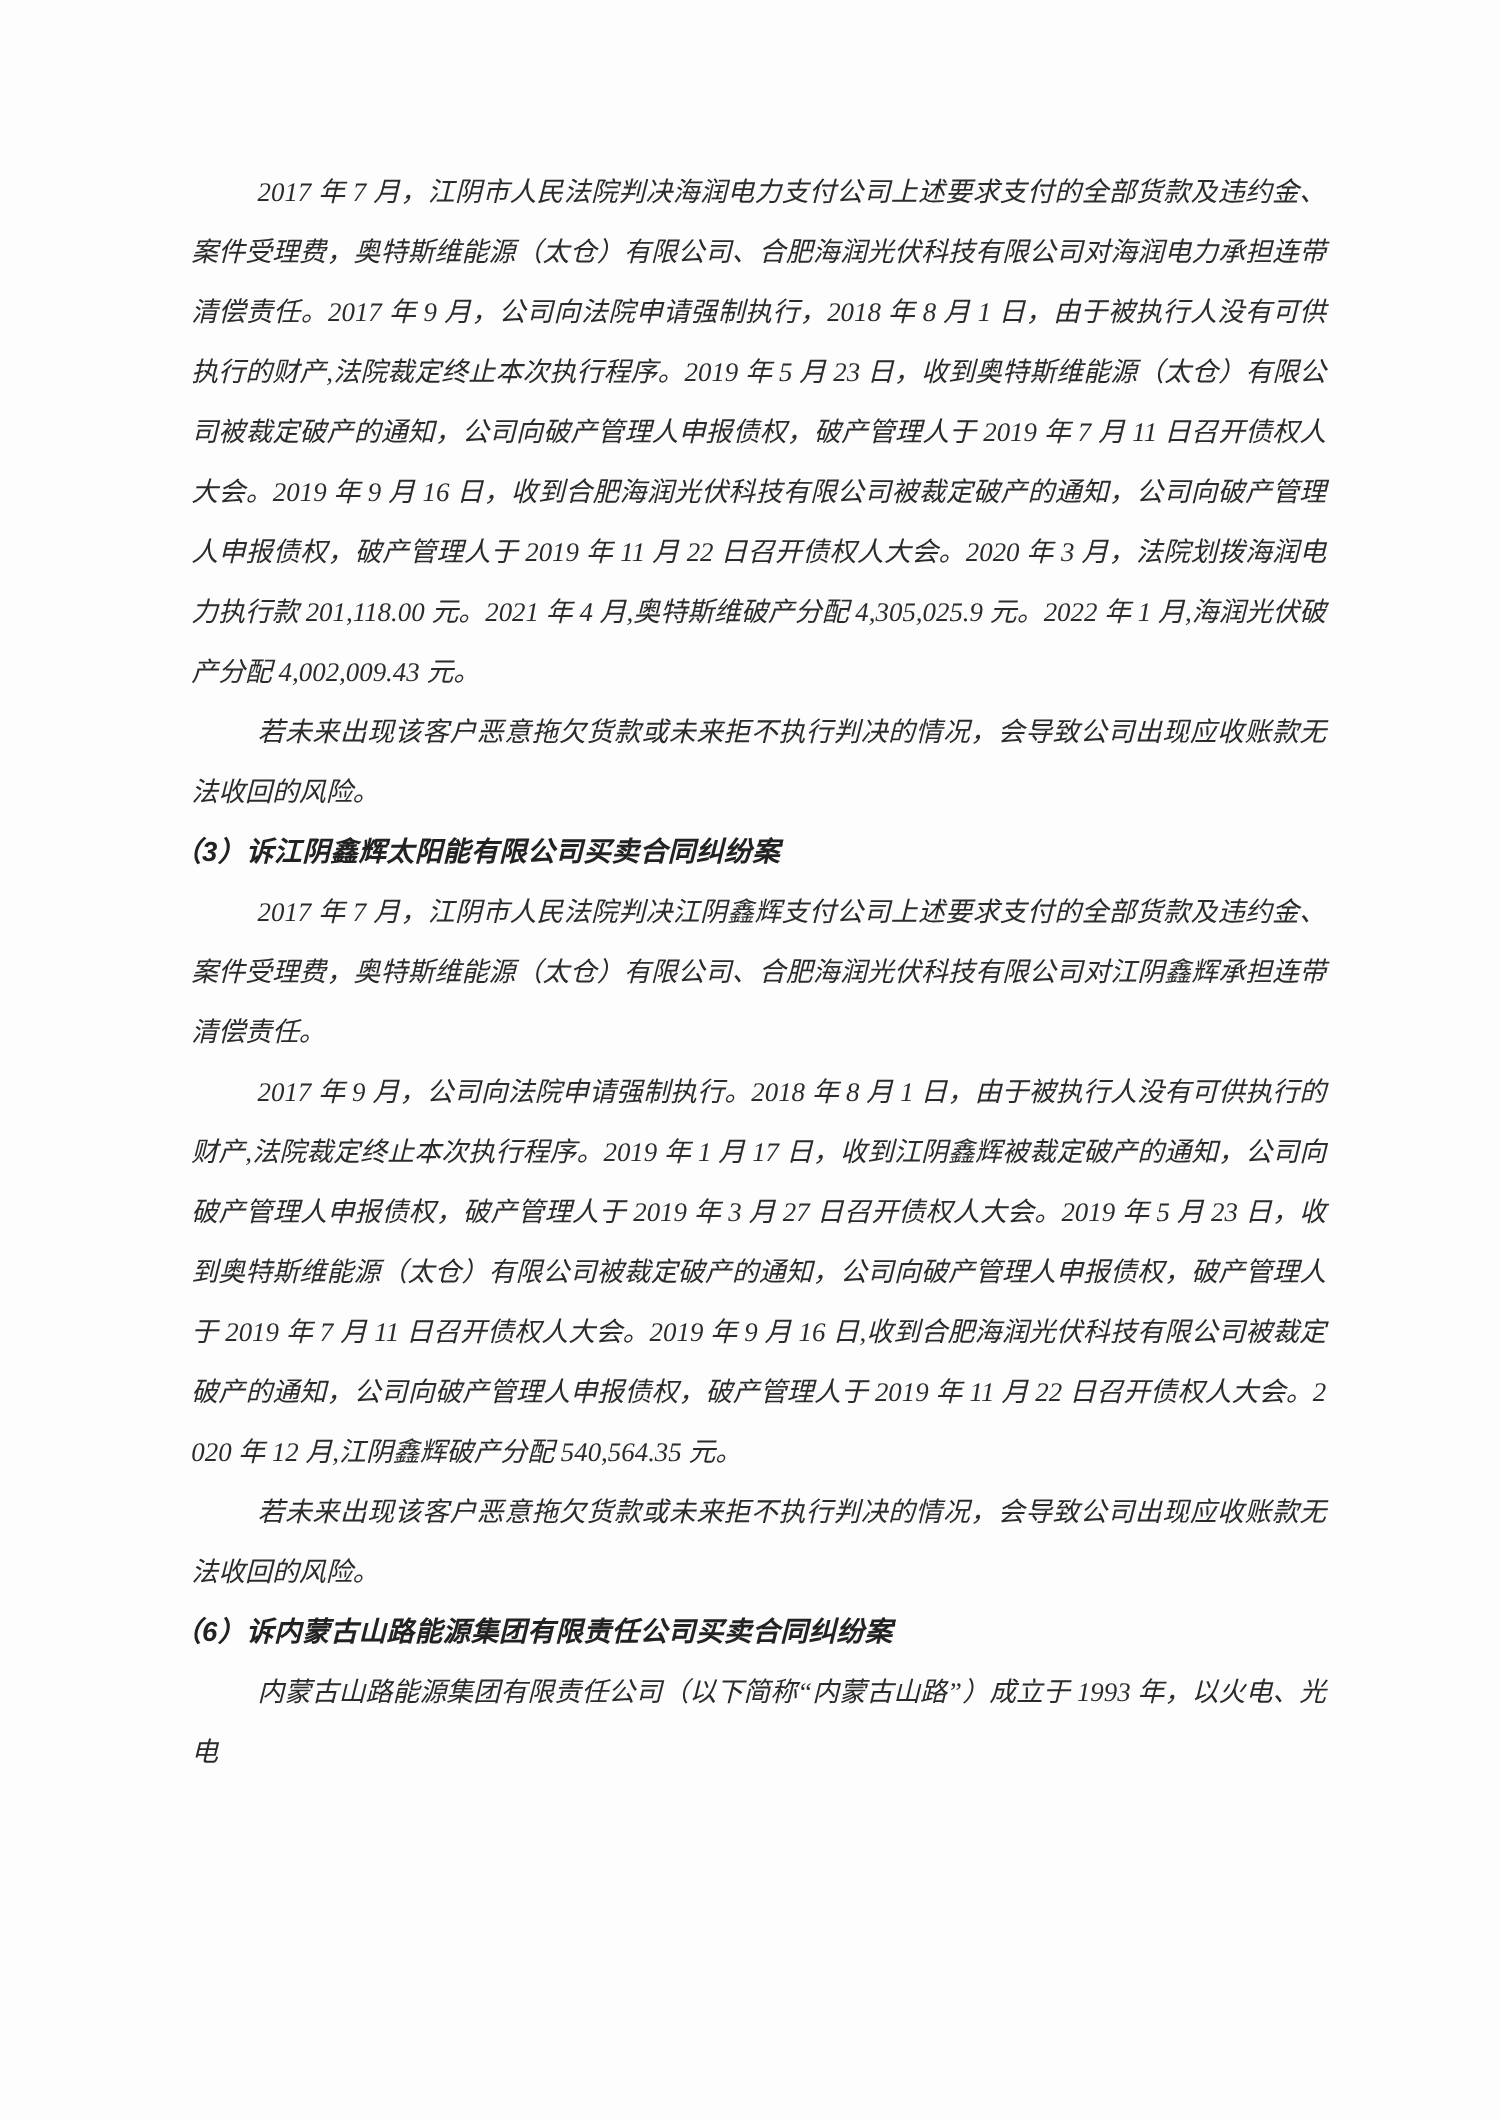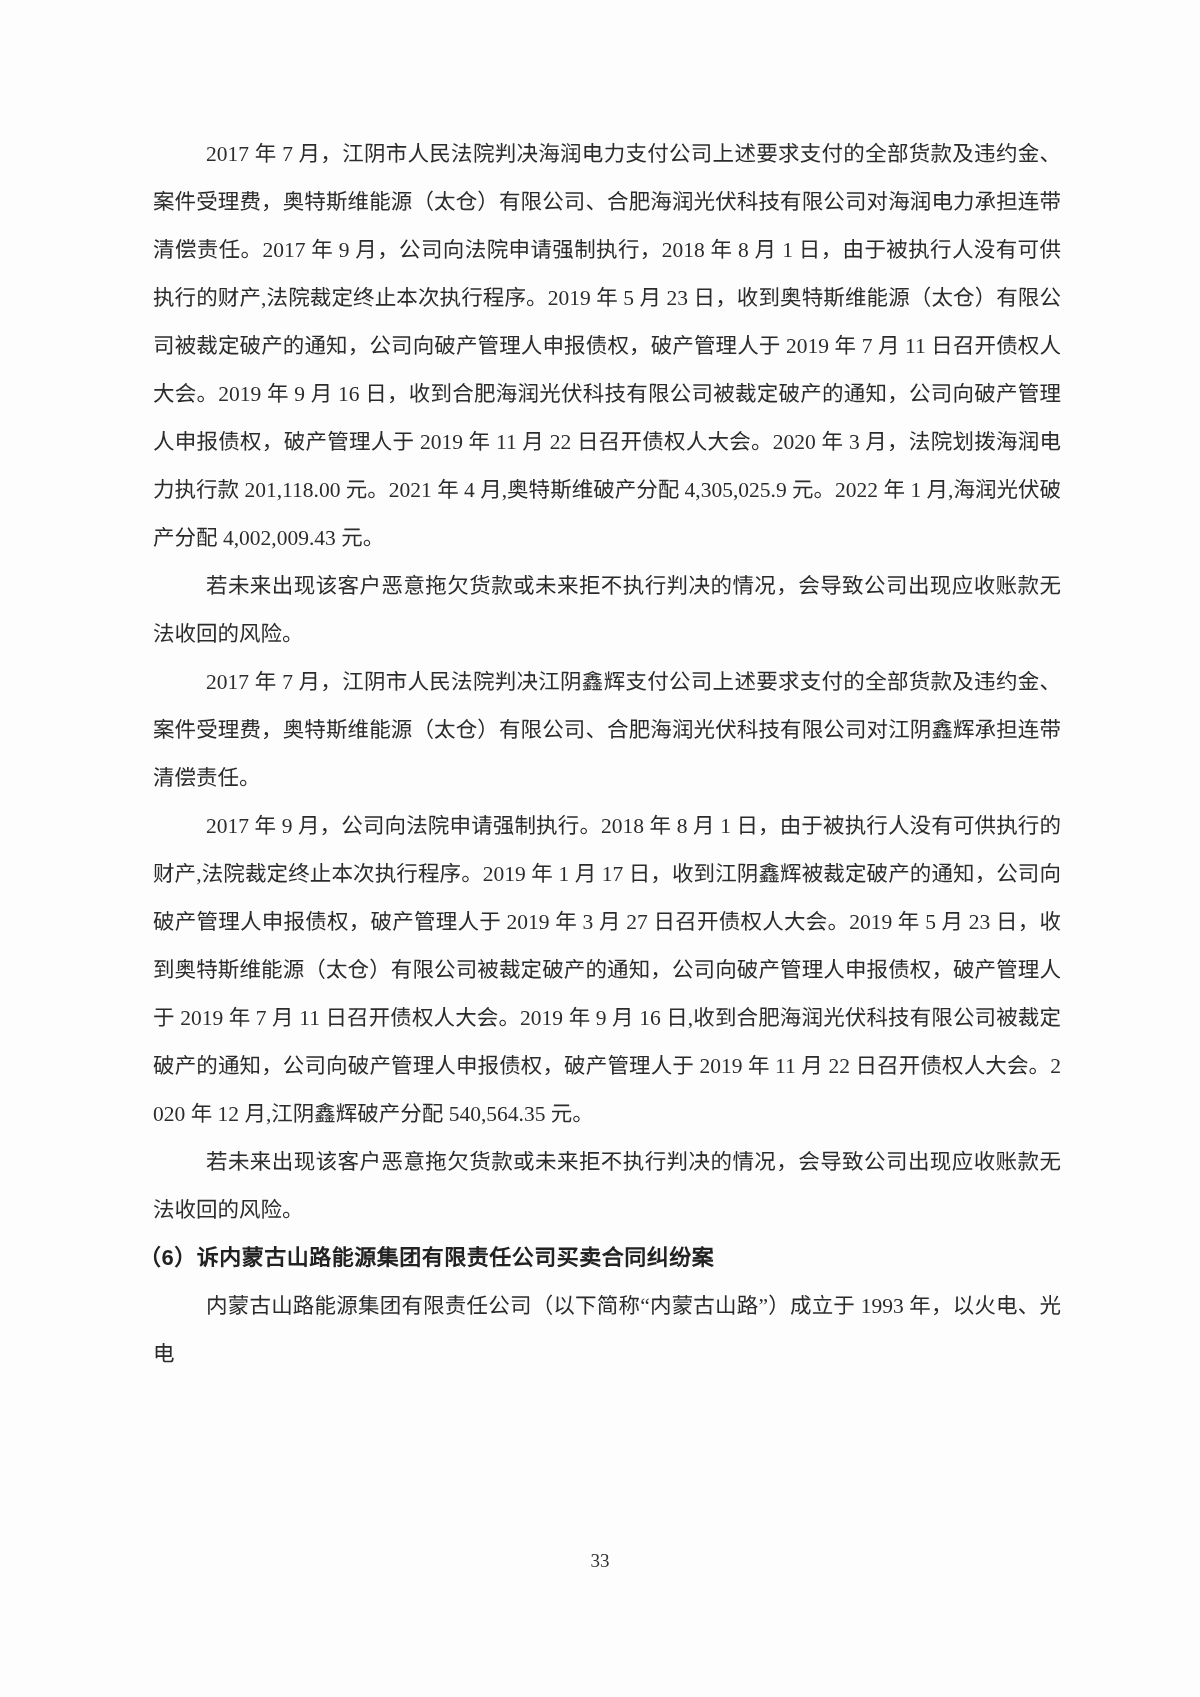--- a/index.html
+++ b/index.html
@@ -9,20 +9,21 @@
     background: #ffffff;
   }
   .page {
     position: relative;
     width: 1200px;
     height: 1697px;
     background: #fdfdfd;
     overflow: hidden;
     font-family: "Liberation Serif", "DejaVu Serif", serif;
     color: #2b2b2b;
+    font-style: italic;
   }
   .page-body {
     position: absolute;
     left: 153px;
     top: 130px;
     width: 908px;
   }
   .body-para {
     margin: 0;
     font-size: 21.5px;
@@ -59,28 +60,28 @@
 </head>
 <body>
 
 <div class="page">
   <div class="page-body">
 
     <p class="body-para">2017 年 7 月，江阴市人民法院判决海润电力支付公司上述要求支付的全部货款及违约金、案件受理费，奥特斯维能源（太仓）有限公司、合肥海润光伏科技有限公司对海润电力承担连带清偿责任。2017 年 9 月，公司向法院申请强制执行，2018 年 8 月 1 日，由于被执行人没有可供执行的财产,法院裁定终止本次执行程序。2019 年 5 月 23 日，收到奥特斯维能源（太仓）有限公司被裁定破产的通知，公司向破产管理人申报债权，破产管理人于 2019 年 7 月 11 日召开债权人大会。2019 年 9 月 16 日，收到合肥海润光伏科技有限公司被裁定破产的通知，公司向破产管理人申报债权，破产管理人于 2019 年 11 月 22 日召开债权人大会。2020 年 3 月，法院划拨海润电力执行款 201,118.00 元。2021 年 4 月,奥特斯维破产分配 4,305,025.9 元。2022 年 1 月,海润光伏破产分配 4,002,009.43 元。</p>
 
     <p class="body-para">若未来出现该客户恶意拖欠货款或未来拒不执行判决的情况，会导致公司出现应收账款无法收回的风险。</p>
 
+    <h3 class="case-heading">（3）诉江阴鑫辉太阳能有限公司买卖合同纠纷案</h3>
 
 
     <p class="body-para">2017 年 7 月，江阴市人民法院判决江阴鑫辉支付公司上述要求支付的全部货款及违约金、案件受理费，奥特斯维能源（太仓）有限公司、合肥海润光伏科技有限公司对江阴鑫辉承担连带清偿责任。</p>
 
     <p class="body-para">2017 年 9 月，公司向法院申请强制执行。2018 年 8 月 1 日，由于被执行人没有可供执行的财产,法院裁定终止本次执行程序。2019 年 1 月 17 日，收到江阴鑫辉被裁定破产的通知，公司向破产管理人申报债权，破产管理人于 2019 年 3 月 27 日召开债权人大会。2019 年 5 月 23 日，收到奥特斯维能源（太仓）有限公司被裁定破产的通知，公司向破产管理人申报债权，破产管理人于 2019 年 7 月 11 日召开债权人大会。2019 年 9 月 16 日,收到合肥海润光伏科技有限公司被裁定破产的通知，公司向破产管理人申报债权，破产管理人于 2019 年 11 月 22 日召开债权人大会。2020 年 12 月,江阴鑫辉破产分配 540,564.35 元。</p>
 
     <p class="body-para">若未来出现该客户恶意拖欠货款或未来拒不执行判决的情况，会导致公司出现应收账款无法收回的风险。</p>
 
     <h3 class="case-heading">（6）诉内蒙古山路能源集团有限责任公司买卖合同纠纷案</h3>
 
     <p class="body-para force-justify">内蒙古山路能源集团有限责任公司（以下简称“内蒙古山路”）成立于 1993 年，以火电、光电</p>
 
   </div>
 
-  <div class="page-number">33</div>
 </div>
 
 </body></html>

